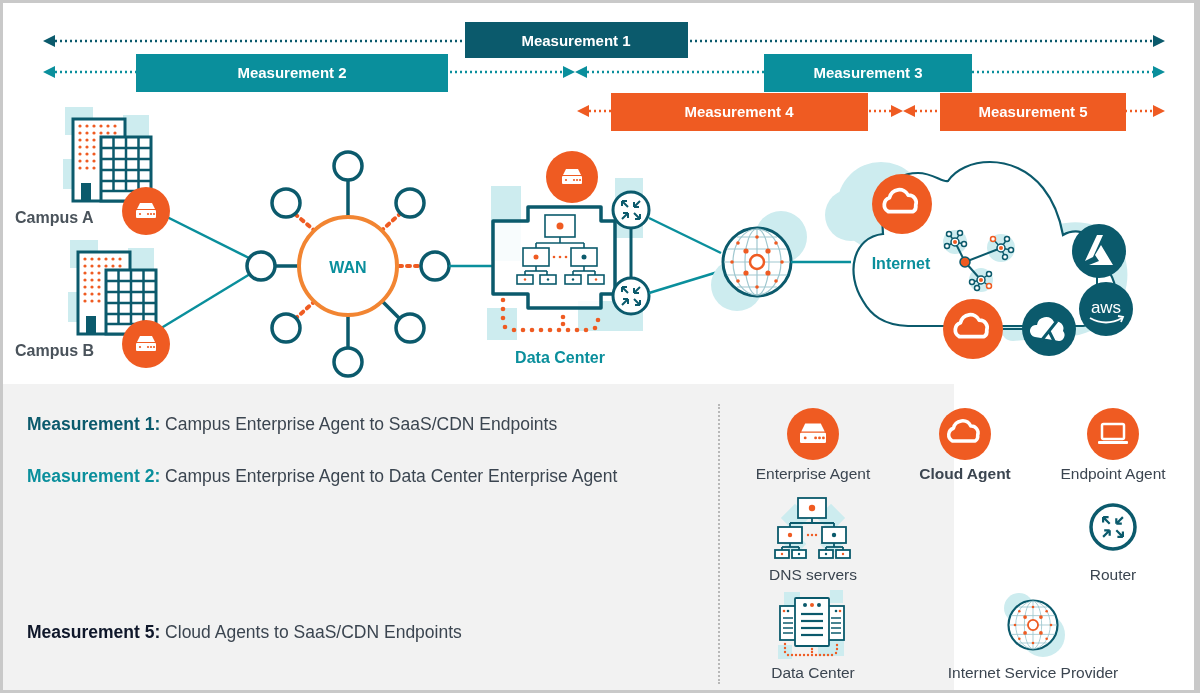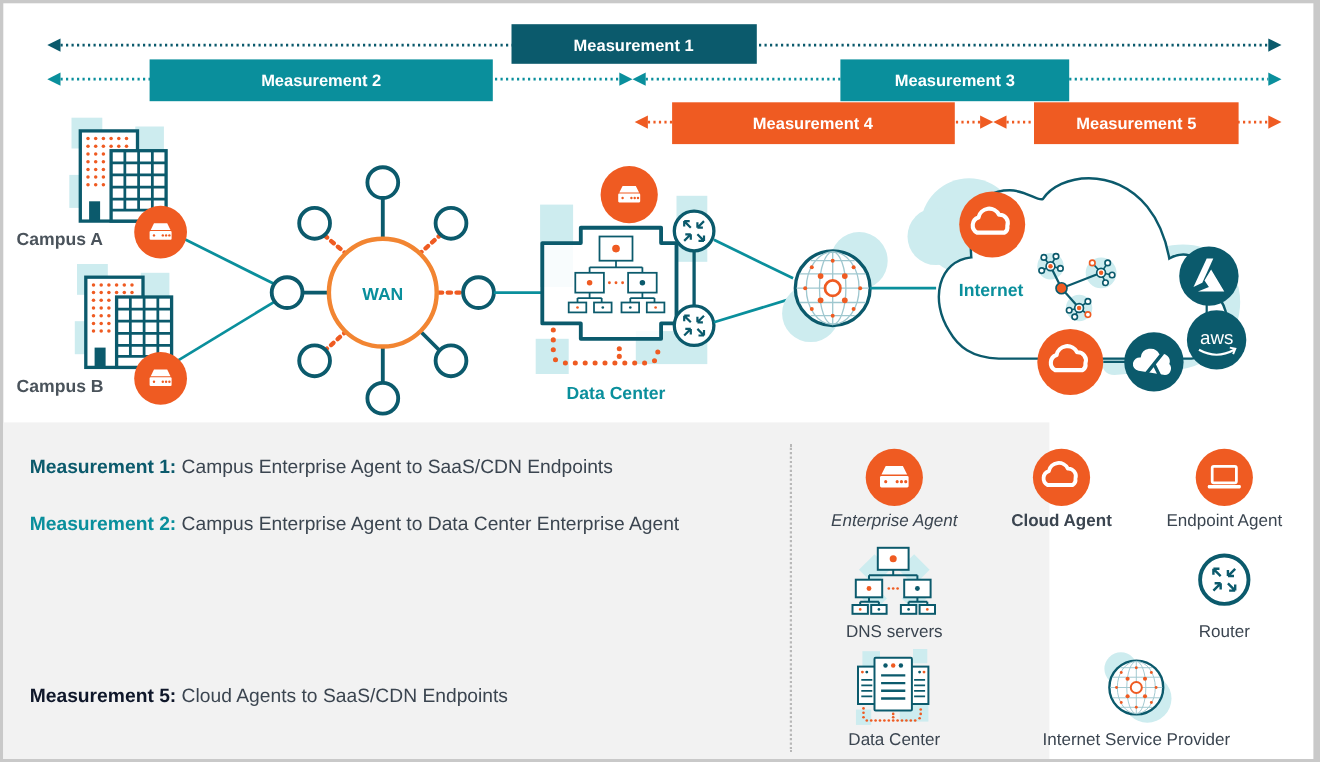--- a/index.html
+++ b/index.html
@@ -390,21 +390,21 @@
     </div>
     <div class="m-row" style="top:82px;">
       <span class="lead" style="color:#0a8f9c">Measurement 2:</span><span> Campus Enterprise Agent to Data Center Enterprise Agent</span>
     </div>
     <div class="m-row" style="top:238px;">
       <span class="lead" style="color:#0f172a">Measurement 5:</span><span> Cloud Agents to SaaS/CDN Endpoints</span>
     </div>
 
     <div class="divider"></div>
 
-    <div class="leg-item" style="left:745px; top:22px; width:130px;font-style:italic;">
+    <div class="leg-item" style="left:745px; top:22px; width:130px;">
       <svg width="56" height="56" viewBox="-28 -28 56 56">
         <circle r="26" fill="#ef5b22"></circle>
           <g transform="scale(1.3)">
             <use href="#agent-glyph"></use>
           </g>
       </svg>
       <div style="margin-top:3px;">Enterprise Agent</div>
     </div>
 
     <div class="leg-item" style="left:897px; top:22px; width:130px;font-weight:bold;">

